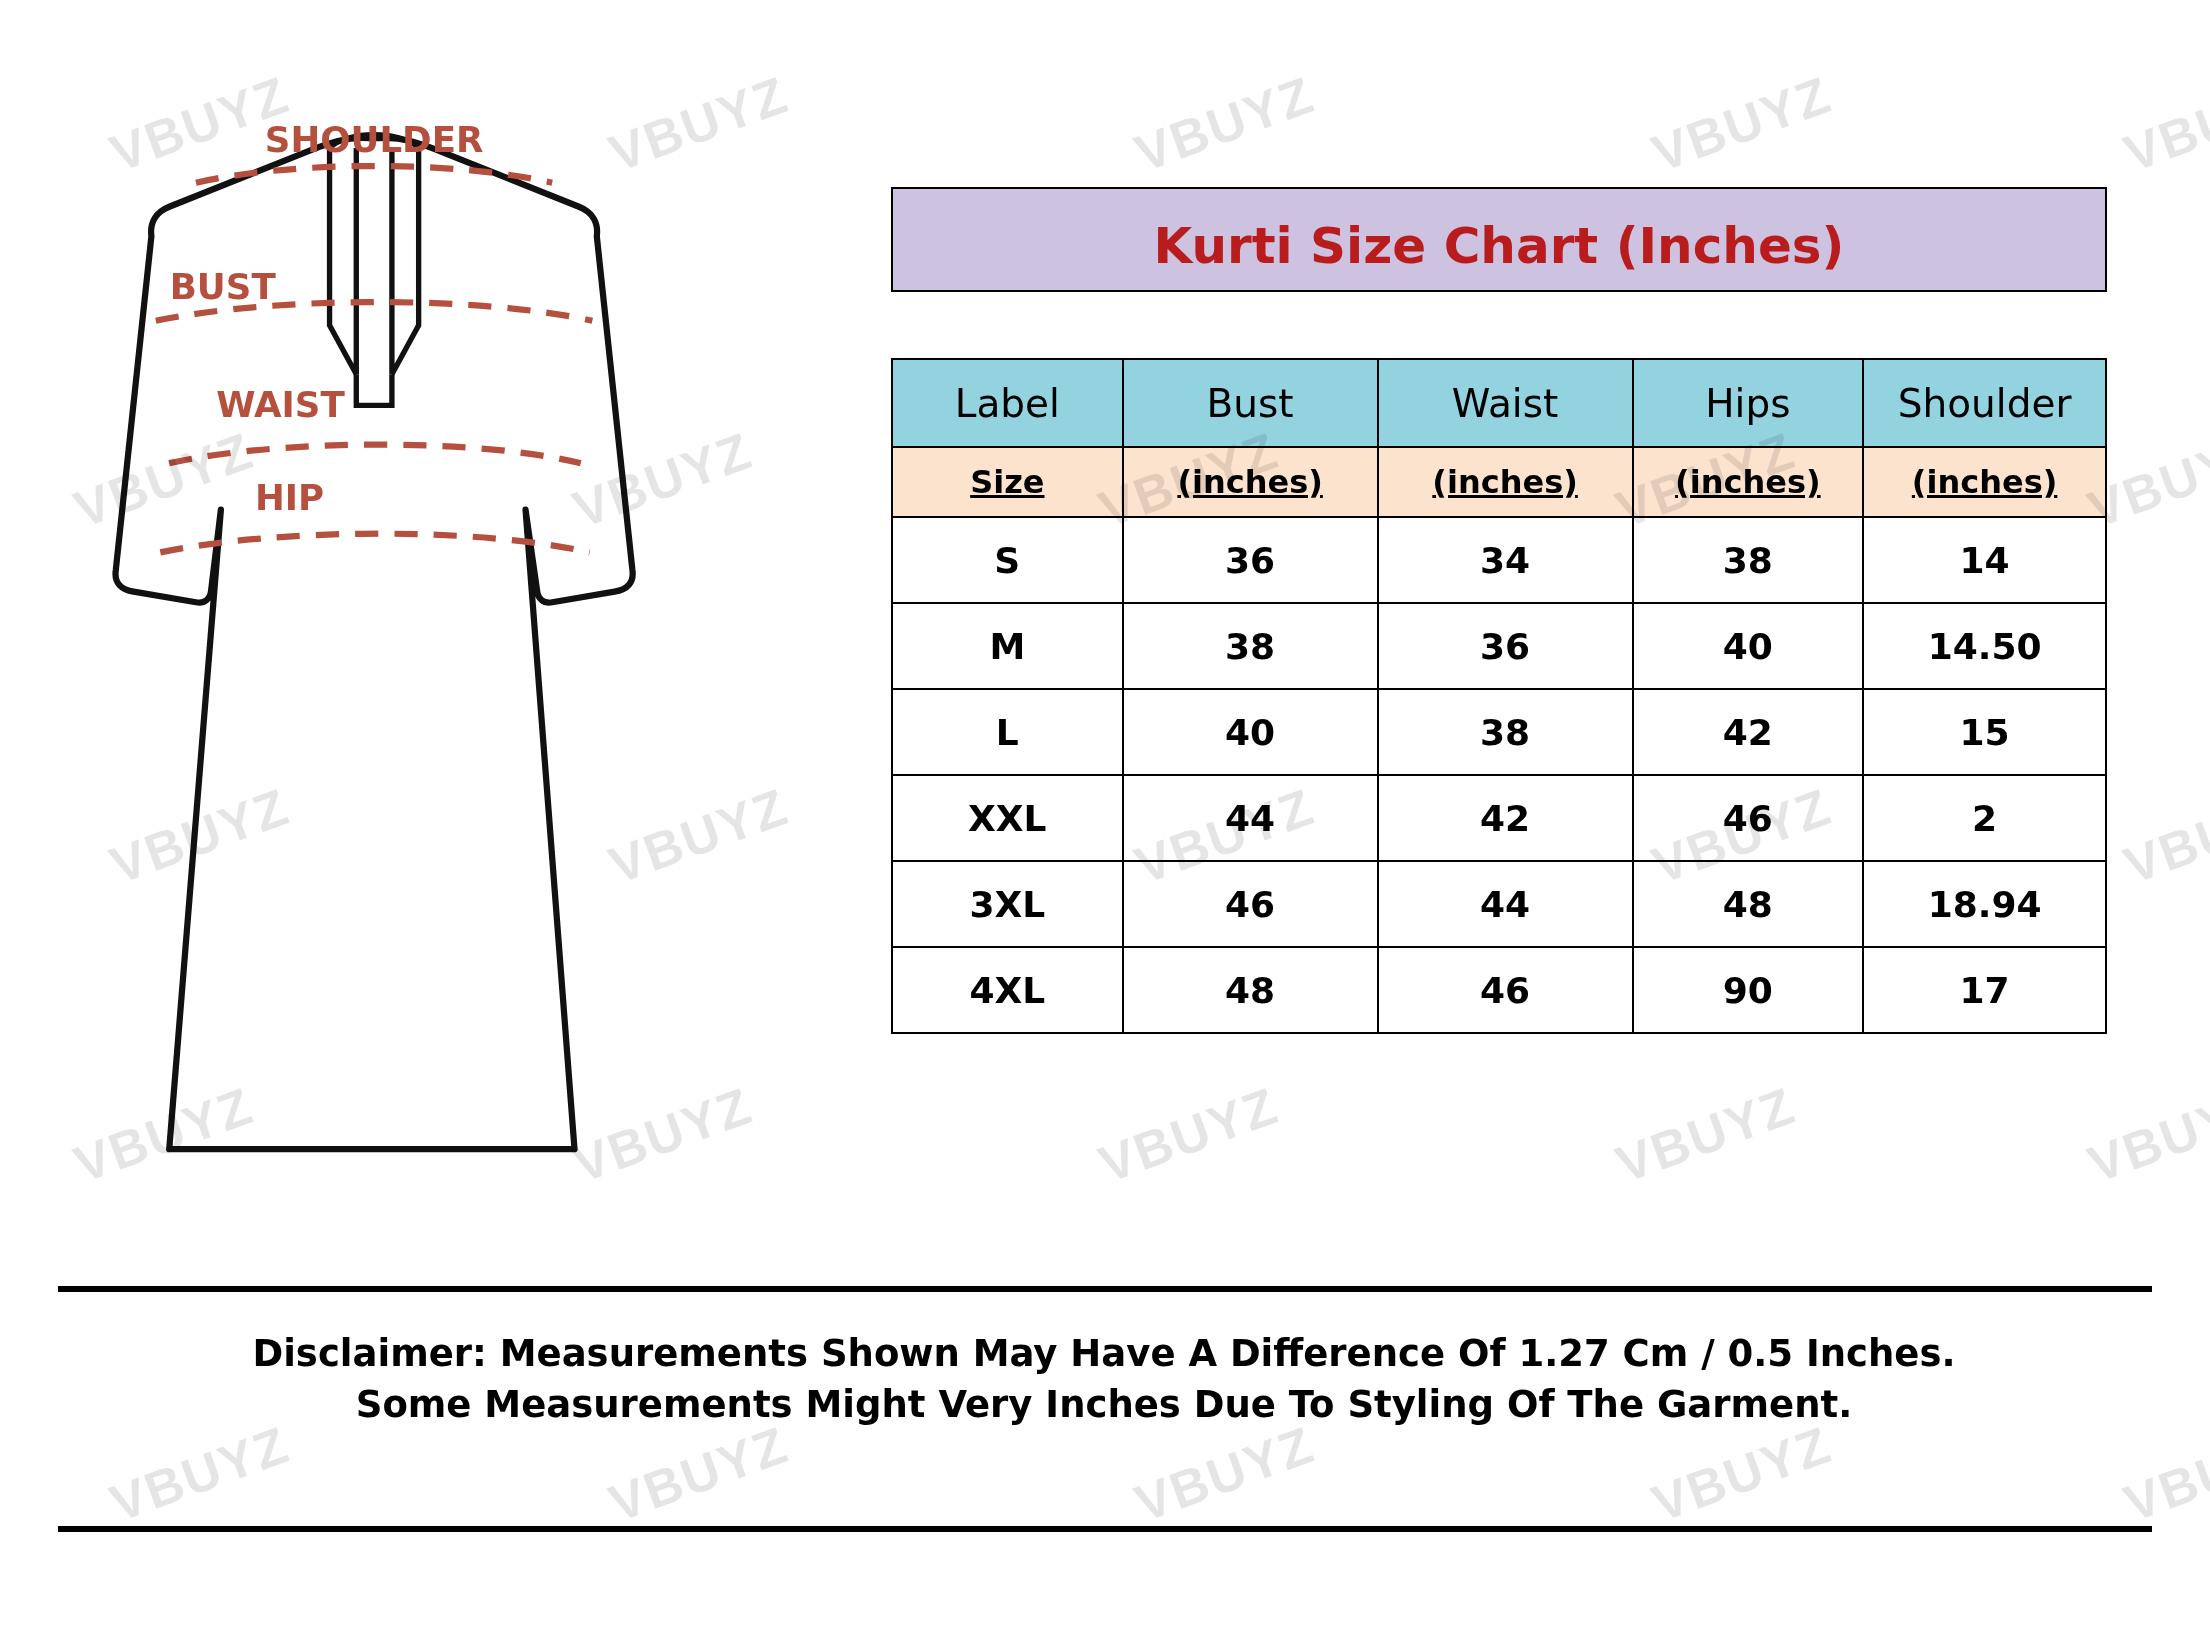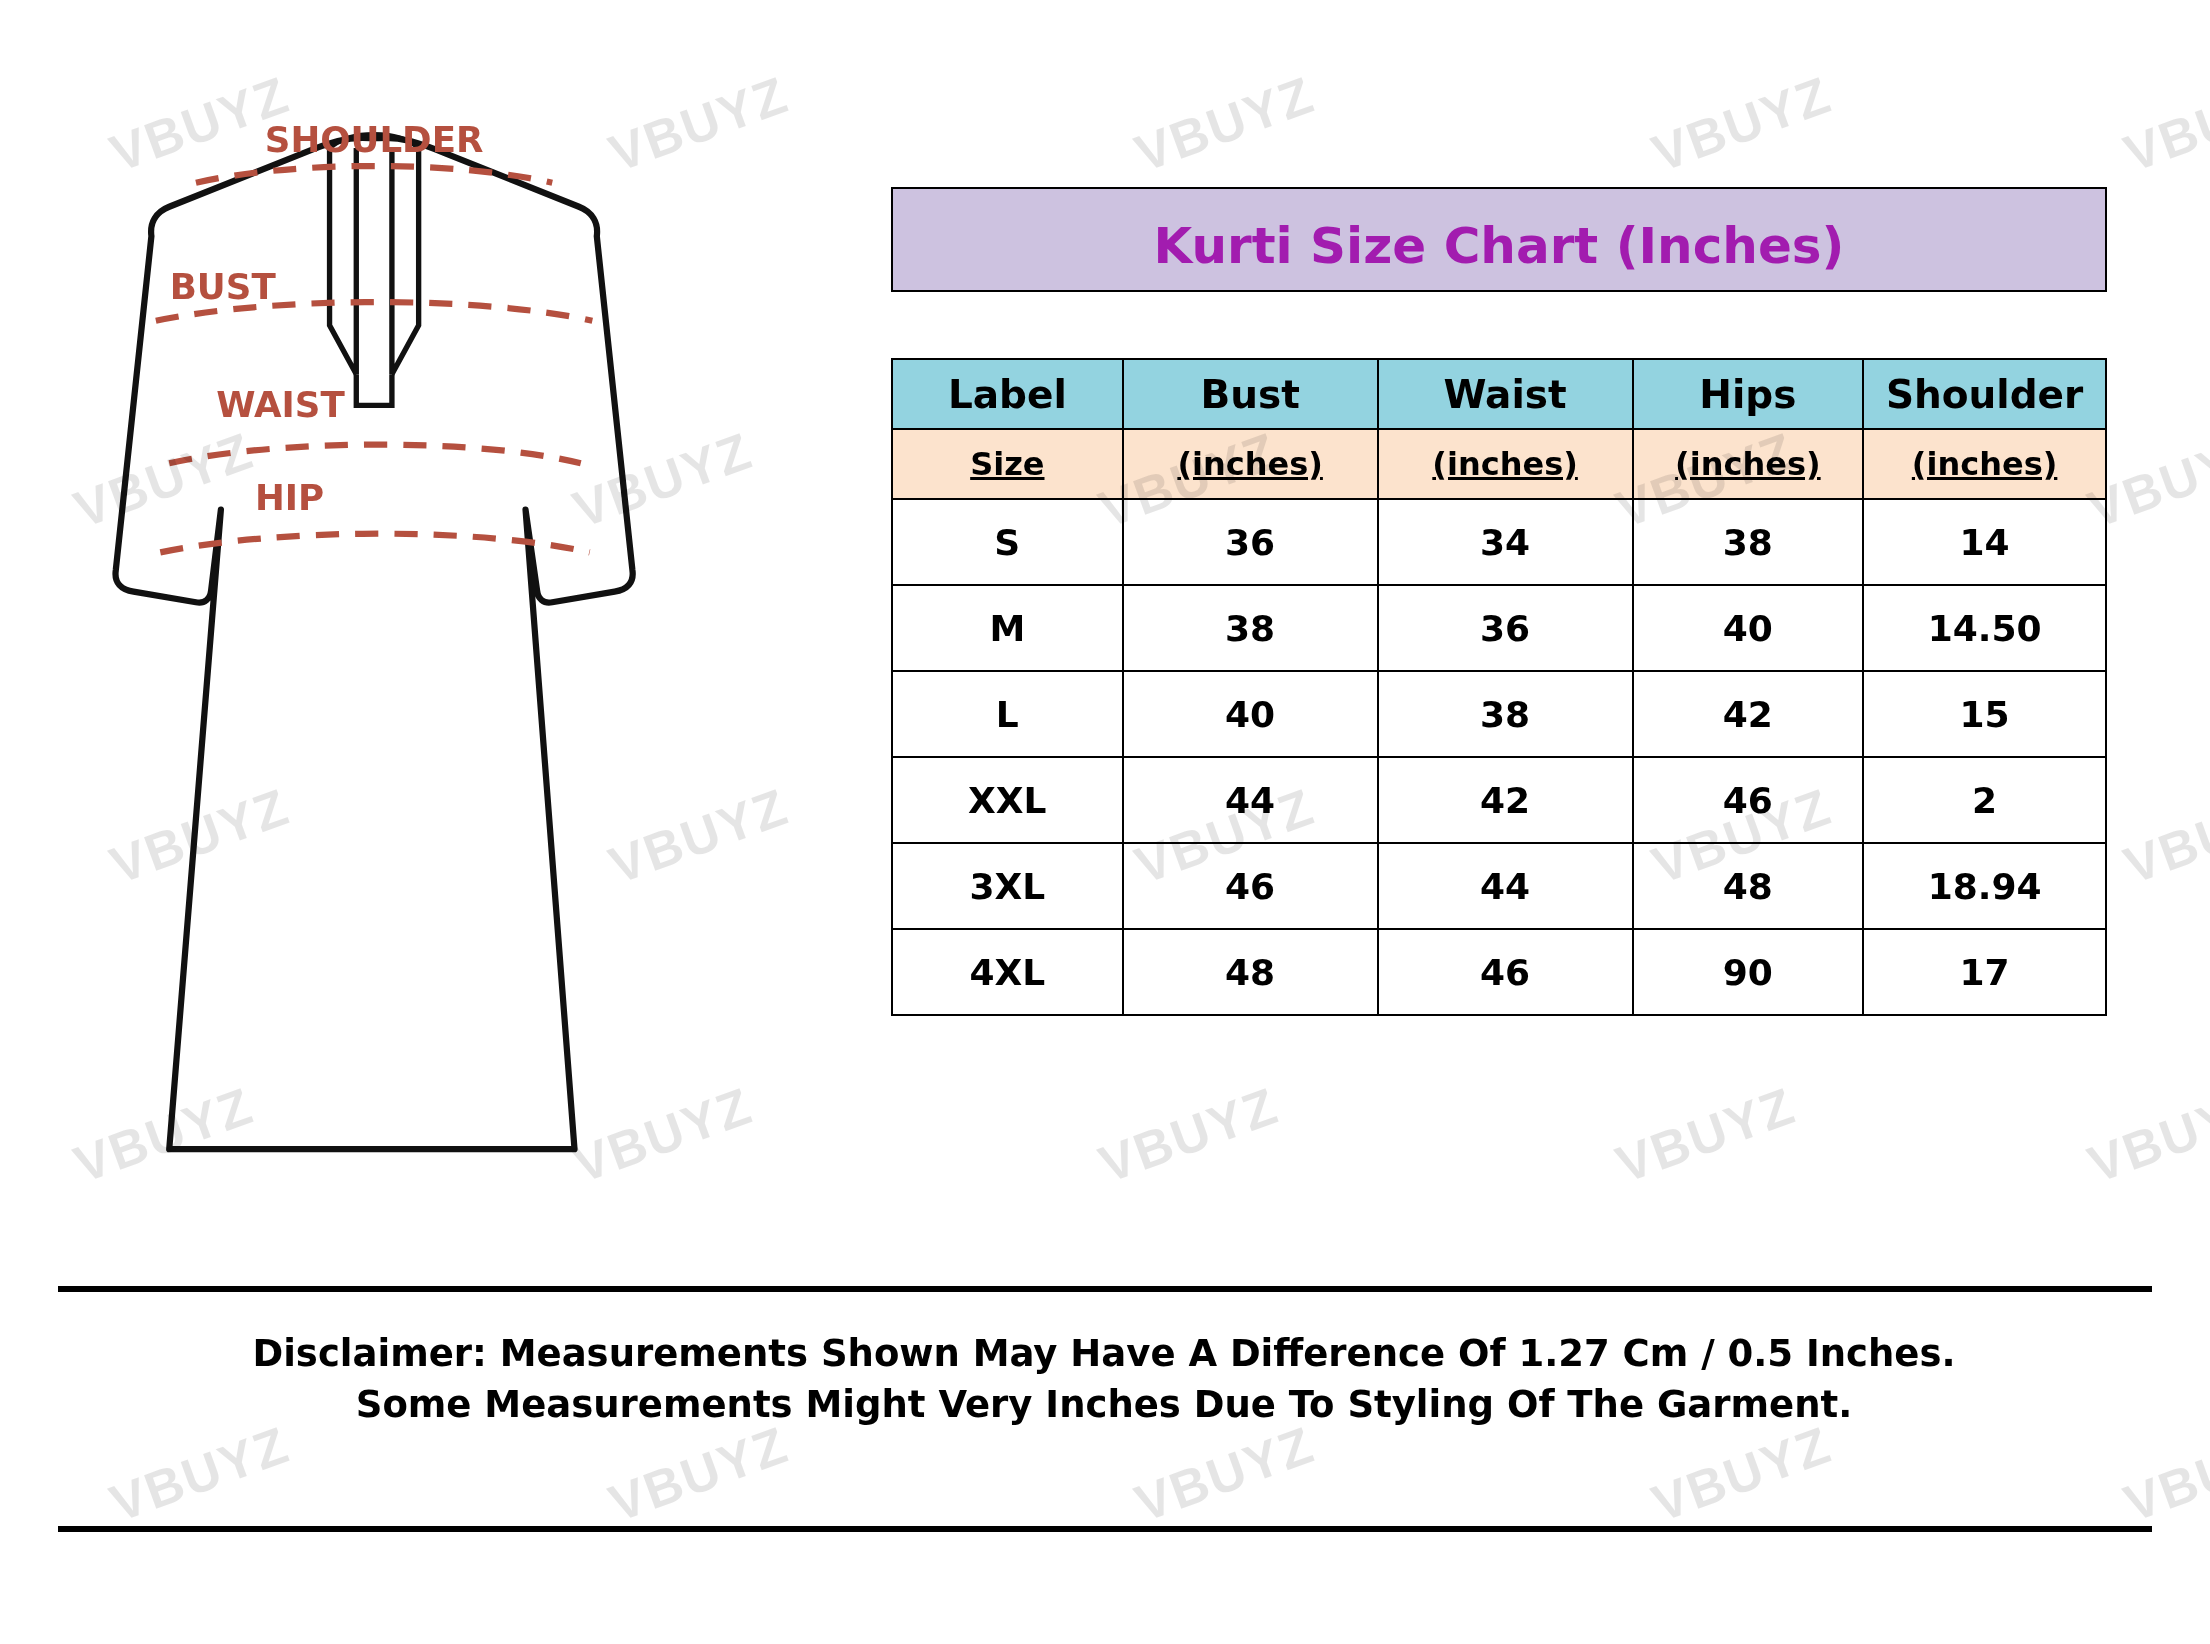--- a/index.html
+++ b/index.html
@@ -57,42 +57,42 @@
     border: 2.7px solid #000;
     height: 105px;
     display: flex;
     align-items: center;
     justify-content: center;
     box-sizing: border-box;
   }
   #chart-title {
     font-size: 50px;
     font-weight: 700;
-    color: #a21caf;
+    color: #b91c1c;
     font-family: "DejaVu Sans", sans-serif;
     margin-top: 12px;
   }
   #size-table {
     margin-top: 66px;
     border-collapse: collapse;
     width: 100%;
     table-layout: fixed;
   }
   #size-table td, #size-table th {
     border: 2.7px solid #000;
     text-align: center;
     font-family: "DejaVu Sans", sans-serif;
     color: #000;
     box-sizing: border-box;
   }
   #size-table thead tr.header-main th {
     background: #93d3e0;
     font-size: 39px;
-    font-weight: 700;
-    height: 70px;
+    font-weight: 400;
+    height: 88px;
     padding: 0;
   }
   #size-table thead tr.header-units th {
     background: #fce3cd;
     font-size: 32px;
     font-weight: 700;
     height: 70px;
     padding: 0;
     text-decoration: underline;
   }

